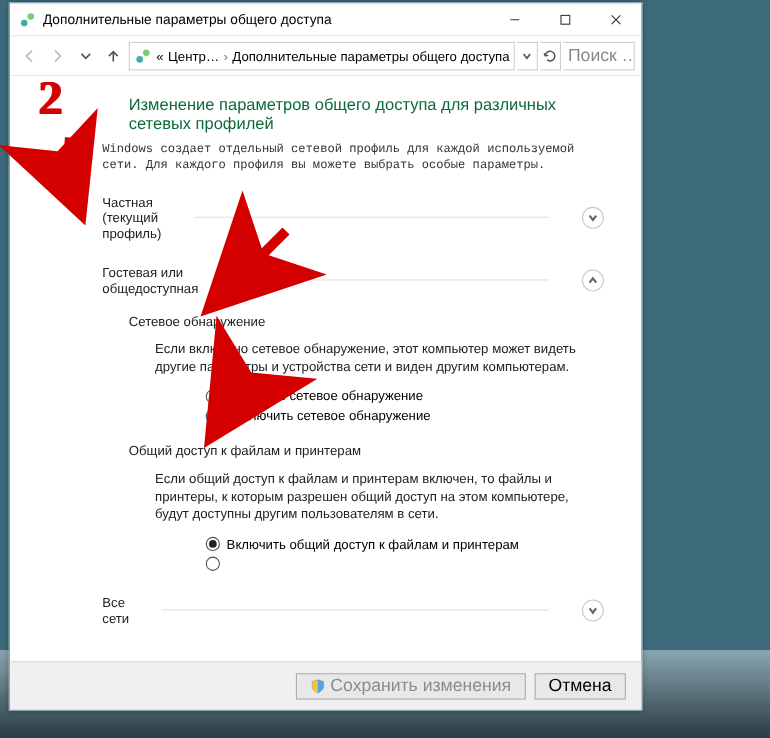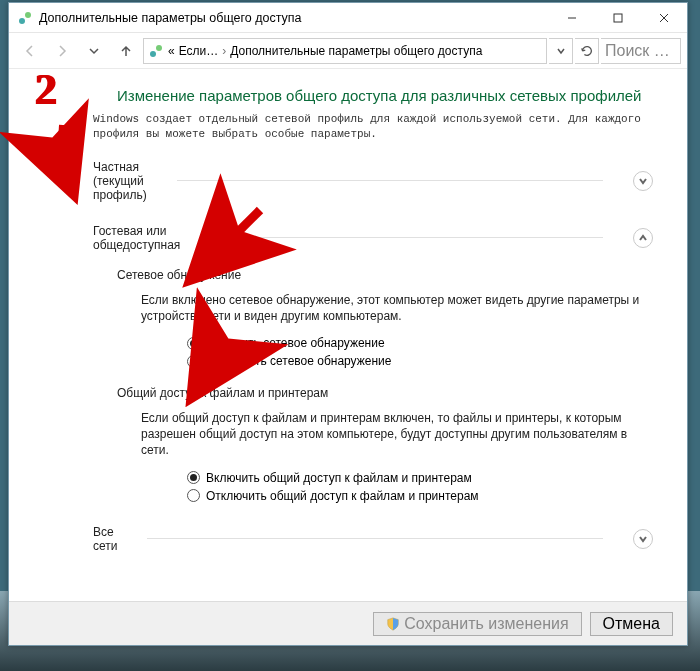--- a/index.html
+++ b/index.html
@@ -10,21 +10,21 @@
     font-size:12px;
     background:#3d6a7a;
     position:relative;
     overflow:hidden;
   }
   .bg-bottom-img { position:absolute; left:0; right:0; bottom:0; height:80px;
     background:linear-gradient(to bottom,#89a6b2 0%, #2b3c42 100%);
   }
   .window {
     position:absolute;
-    left:8px; top:2px; width:680px; height:644px;
+    left:8px; top:2px; width:576px; height:644px;
     background:#ffffff;
     border:1px solid #7799aa;
     box-shadow:0 0 6px rgba(0,0,0,0.35);
     display:flex; flex-direction:column;
   }
   
   .titlebar {
     height:30px; display:flex; align-items:center;
     padding-left:8px;
     border-bottom:1px solid #e6e6e6;
@@ -167,21 +167,21 @@
         </svg>
       </div>
     <div class="addrbox">
       <span class="mini-icon">
           <svg viewBox="0 0 16 16">
             <circle cx="5" cy="11" r="3" fill="#4aa"></circle>
             <circle cx="11" cy="5" r="3" fill="#7c7"></circle>
           </svg>
         </span>
       <span>«</span>
-      <span class="crumb trunc">Если…</span>
+      <span class="crumb trunc">Центр…</span>
       <span style="color:#777">›</span>
       <span class="crumb">Дополнительные параметры общего доступа</span>
     </div>
     <div class="addr-drop">
         <svg viewBox="0 0 10 10" width="10" height="10">
           <path d="M2 3 L5 7 L8 3" fill="none" stroke="#555" stroke-width="1.5"></path>
         </svg>
       </div>
     <div class="refresh-btn">
         <svg viewBox="0 0 16 16" width="14" height="14">
@@ -227,21 +227,20 @@
     </div>
 
     <div class="subsec-label" style="padding-top:16px">Общий доступ к файлам и принтерам</div>
     <div class="desc">Если общий доступ к файлам и принтерам включен, то файлы и принтеры, к которым разрешен общий доступ на этом компьютере, будут доступны другим пользователям в сети.</div>
     <div class="radio-row">
       <span class="radio checked"></span>
       <span>Включить общий доступ к файлам и принтерам</span>
     </div>
     <div class="radio-row">
       <span class="radio"></span>
-      <span>Отключить общий доступ к файлам и принтерам</span>
     </div>
 
     <div class="sec" style="margin-top:16px">
       <span class="sec-label">Все сети</span>
       <span class="rule"></span>
       <span class="chev">
           <svg viewBox="0 0 10 10">
             <path d="M2 3 L5 7 L8 3"></path>
           </svg>
         </span>

